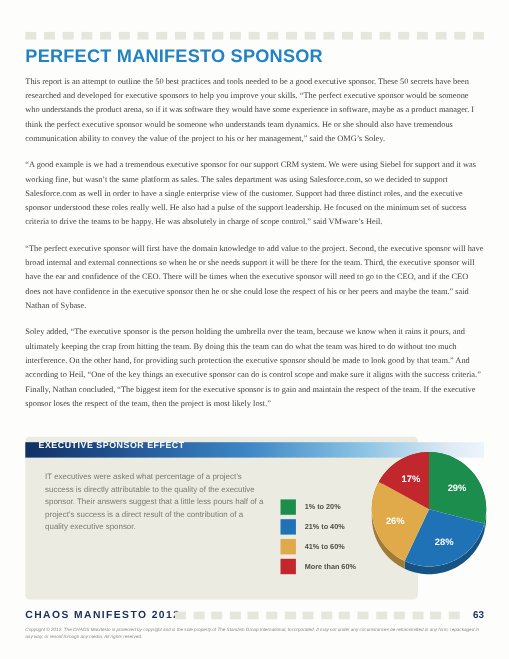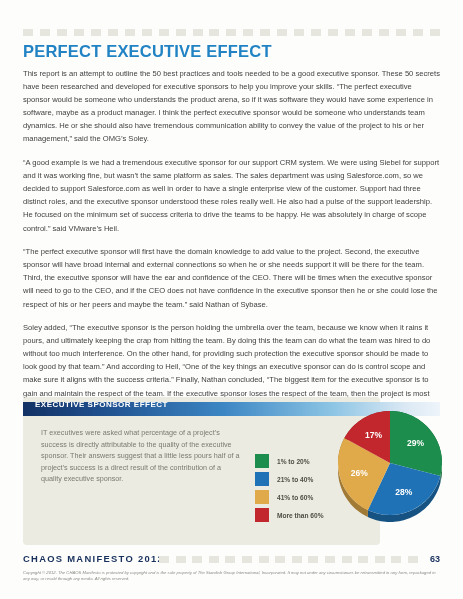--- a/index.html
+++ b/index.html
@@ -50,20 +50,21 @@
   
   .body-copy {
     position: absolute;
     left: 23px;
     top: 67px;
     width: 417px;
     color: #3f3f3f;
     font-size: 7.6px;
     line-height: 13.1px;
     text-align: left;
+    font-family: Liberation Serif, serif;
   }
   .body-copy p {
     margin: 0 0 10.5px 0;
   }
 
   
   .chart-panel {
     position: absolute;
     left: 23px;
     top: 397px;
@@ -217,21 +218,21 @@
       <span class="dash"></span>
       <span class="dash"></span>
       <span class="dash"></span>
       <span class="dash"></span>
       <span class="dash"></span>
       <span class="dash"></span>
       <span class="dash"></span>
       <span class="dash"></span>
     </div>
 
-  <div class="page-title">PERFECT EXECUTIVE EFFECT</div>
+  <div class="page-title">PERFECT MANIFESTO SPONSOR</div>
 
   <div class="body-copy">
     <p>This report is an attempt to outline the 50 best practices and tools needed to be a good executive sponsor. These 50 secrets have been researched and developed for executive sponsors to help you improve your skills. “The perfect executive sponsor would be someone who understands the product arena, so if it was software they would have some experience in software, maybe as a product manager. I think the perfect executive sponsor would be someone who understands team dynamics. He or she should also have tremendous communication ability to convey the value of the project to his or her management,” said the OMG’s Soley.</p>
     <p>“A good example is we had a tremendous executive sponsor for our support CRM system. We were using Siebel for support and it was working fine, but wasn’t the same platform as sales. The sales department was using Salesforce.com, so we decided to support Salesforce.com as well in order to have a single enterprise view of the customer. Support had three distinct roles, and the executive sponsor understood these roles really well. He also had a pulse of the support leadership. He focused on the minimum set of success criteria to drive the teams to be happy. He was absolutely in charge of scope control.” said VMware’s Heil.</p>
     <p>“The perfect executive sponsor will first have the domain knowledge to add value to the project. Second, the executive sponsor will have broad internal and external connections so when he or she needs support it will be there for the team. Third, the executive sponsor will have the ear and confidence of the CEO. There will be times when the executive sponsor will need to go to the CEO, and if the CEO does not have confidence in the executive sponsor then he or she could lose the respect of his or her peers and maybe the team.” said Nathan of Sybase.</p>
     <p>Soley added, “The executive sponsor is the person holding the umbrella over the team, because we know when it rains it pours, and ultimately keeping the crap from hitting the team. By doing this the team can do what the team was hired to do without too much interference. On the other hand, for providing such protection the executive sponsor should be made to look good by that team.” And according to Heil, “One of the key things an executive sponsor can do is control scope and make sure it aligns with the success criteria.” Finally, Nathan concluded, “The biggest item for the executive sponsor is to gain and maintain the respect of the team. If the executive sponsor loses the respect of the team, then the project is most likely lost.”</p>
   </div>
 
   <div class="chart-panel">
     <div class="chart-header"></div>

